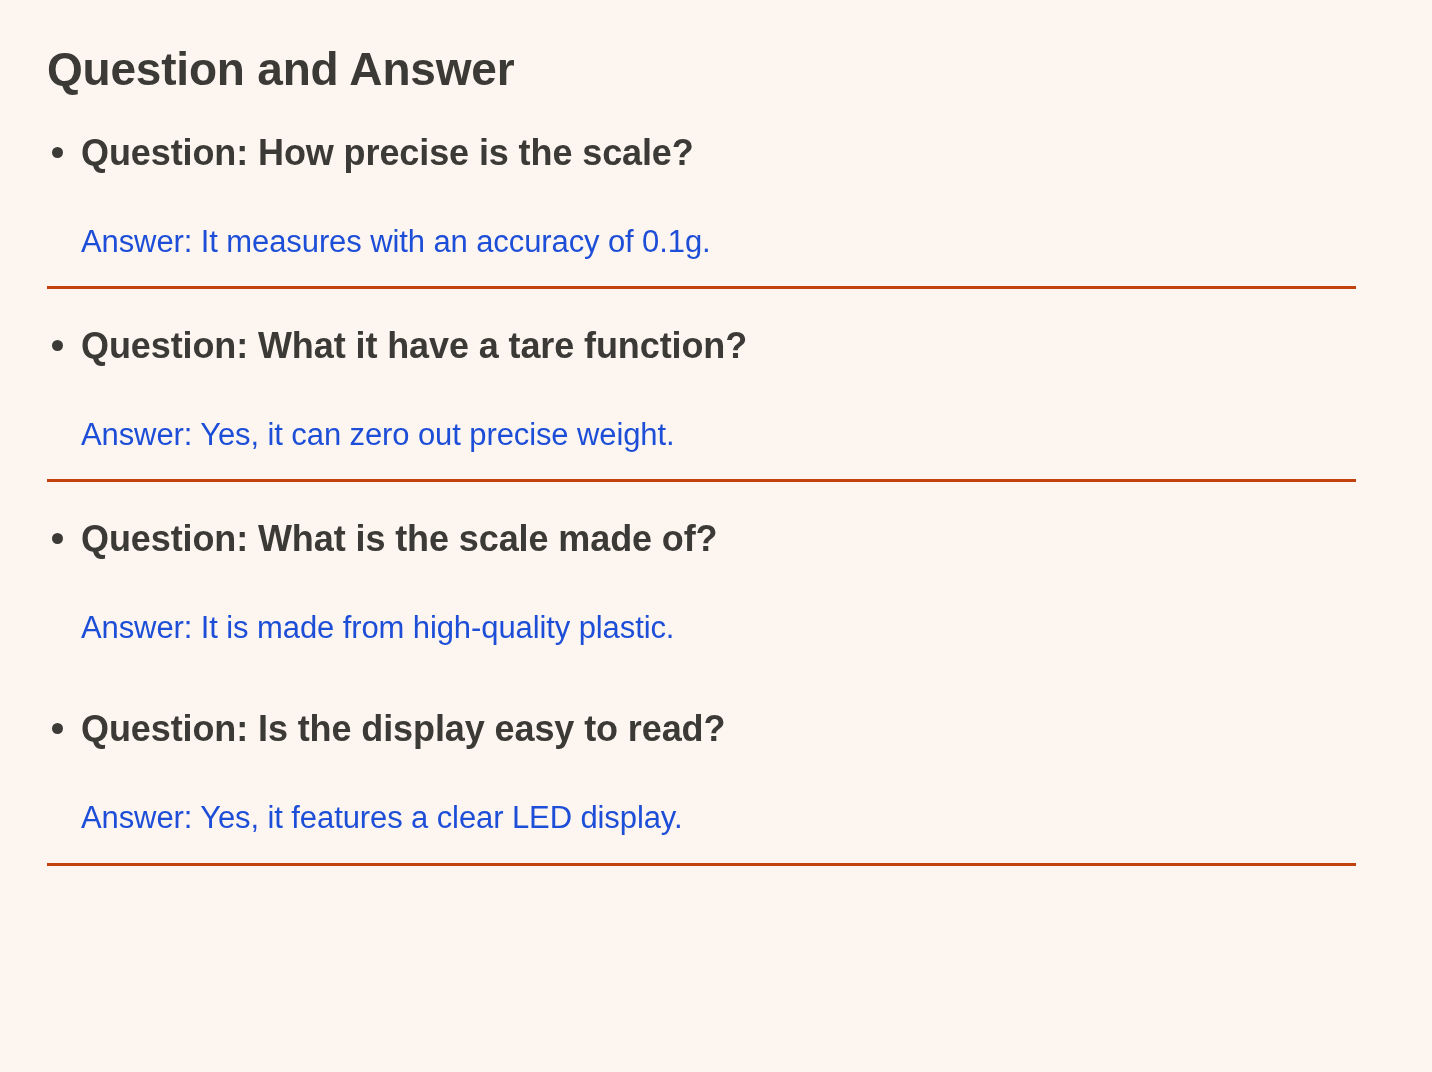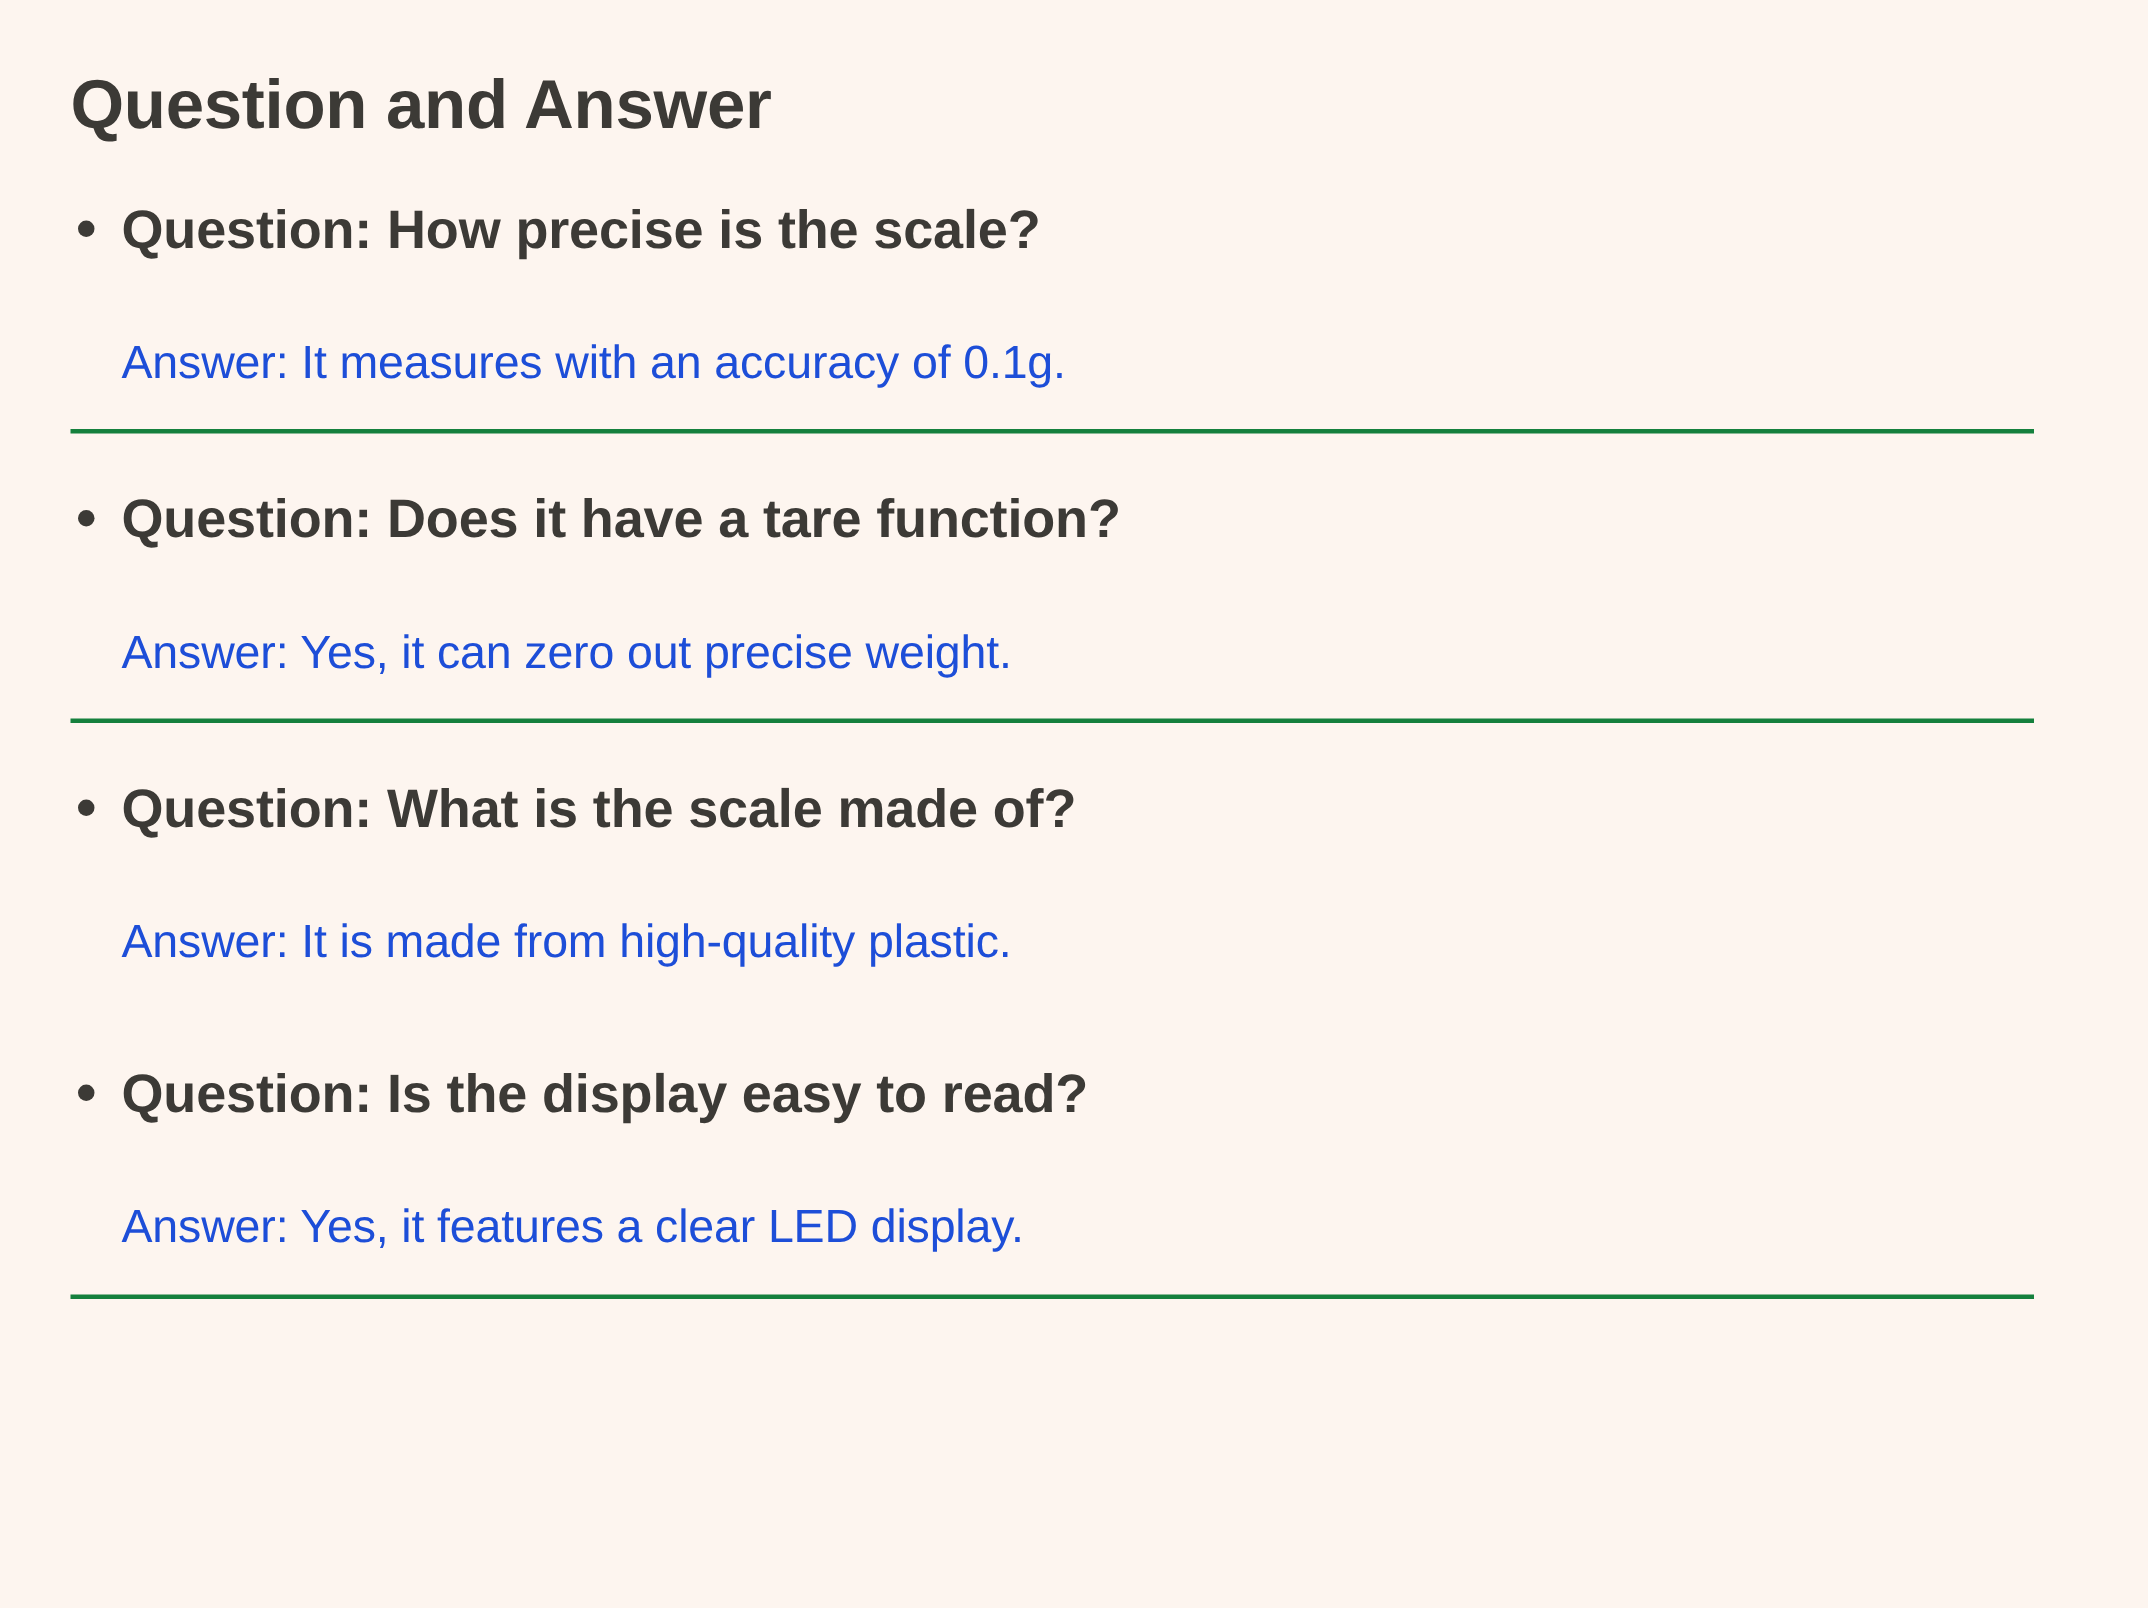--- a/index.html
+++ b/index.html
@@ -36,21 +36,21 @@
   .faq-list {
     list-style: none;
     margin: 0;
     padding: 0;
   }
 
   .faq-item {
     position: relative;
     padding-top: 34px;
     padding-bottom: 24px;
-    border-bottom: 3px solid #15803d;
+    border-bottom: 3px solid #c2410c;
   }
 
   .faq-item.is-last {
     border-bottom: none;
   }
 
   .question-row {
     position: relative;
     padding-left: 34px;
   }
@@ -98,21 +98,21 @@
       <div class="question-row">
         <span class="bullet-icon"></span>
         <span class="question-text">Question: How precise is the scale?</span>
       </div>
       <span class="answer-text">Answer: It measures with an accuracy of 0.1g.</span>
     </li>
 
     <li class="faq-item">
       <div class="question-row">
         <span class="bullet-icon"></span>
-        <span class="question-text">Question: Does it have a tare function?</span>
+        <span class="question-text">Question: What it have a tare function?</span>
       </div>
       <span class="answer-text">Answer: Yes, it can zero out precise weight.</span>
     </li>
 
     <li class="faq-item is-last">
       <div class="question-row">
         <span class="bullet-icon"></span>
         <span class="question-text">Question: What is the scale made of?</span>
       </div>
       <span class="answer-text">Answer: It is made from high-quality plastic.</span>

